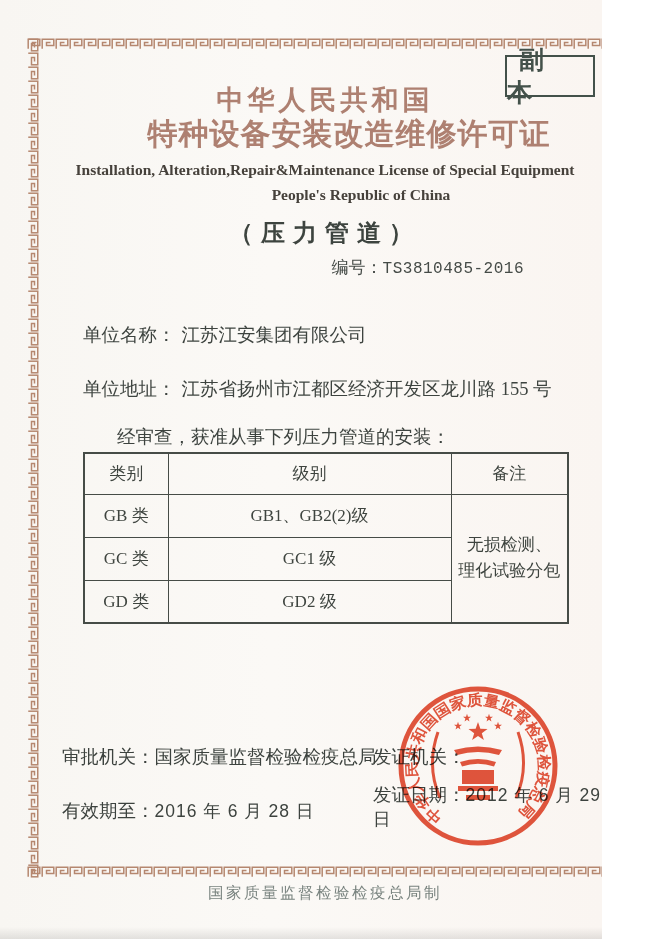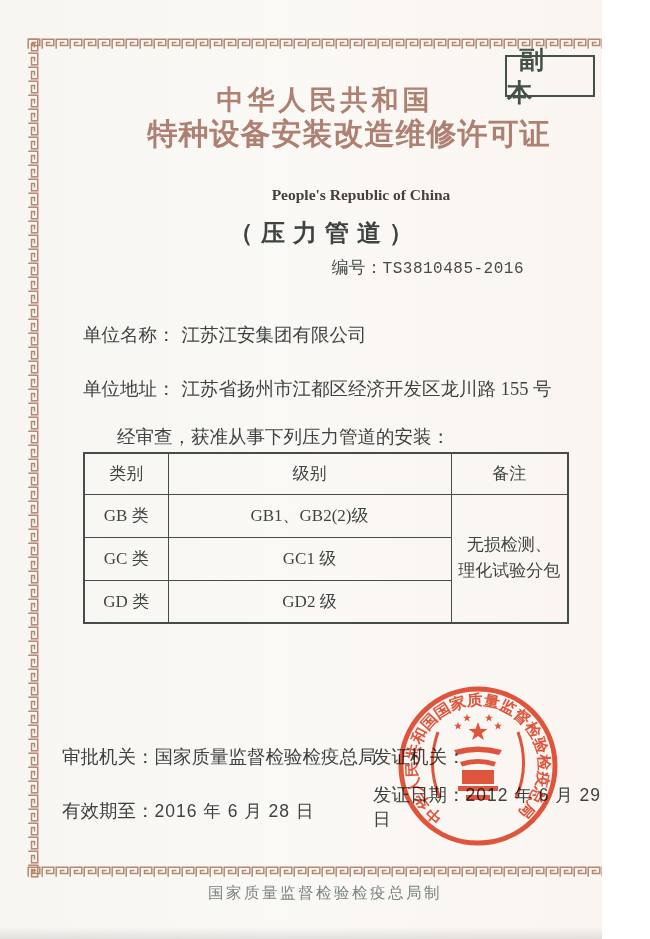--- a/index.html
+++ b/index.html
@@ -102,20 +102,21 @@
       <path d="M1.2,10.8 V1.2 H12.8 V7.5 H5.5 V4.5 H9.5" fill="none" stroke="#b5876f" stroke-width="1.5"></path>
     </pattern>
       </defs>
     <rect width="12" height="840" fill="url(#gk-r)"></rect>
   </svg>
 
   <div class="abs copy-stamp">副 本</div>
 
   <div class="abs center title-cn1">中华人民共和国</div>
   <div class="abs center title-cn2">特种设备安装改造维修许可证</div>
+  <div class="abs center title-en title-en1">Installation, Alteration,Repair&amp;Maintenance License of Special Equipment</div>
   <div class="abs center title-en title-en2">People's Republic of China</div>
 
   <div class="abs center subject">（压力管道）</div>
 
   <div class="abs license-no">
     <span>编号：</span><span class="val">TS3810485-2016</span>
   </div>
 
   <div class="abs field-line unit-name">
     <span>单位名称：</span><span class="val">江苏江安集团有限公司</span>

